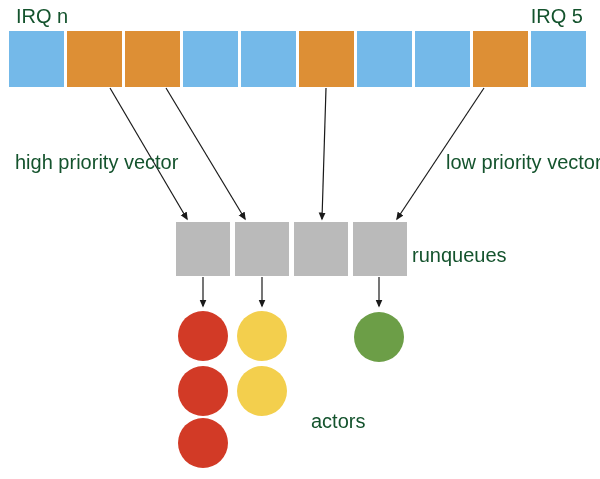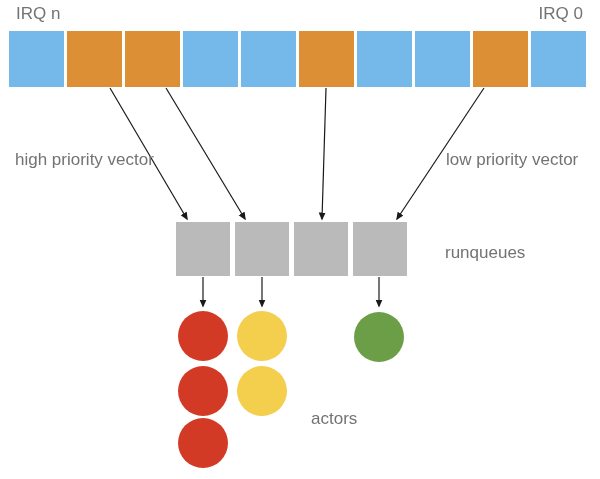--- a/index.html
+++ b/index.html
@@ -10,30 +10,30 @@
   }
   #stage {
     position: relative;
     width: 600px;
     height: 479px;
     background: #ffffff;
     overflow: hidden;
   }
   .label {
     position: absolute;
-    font-size: 17px;
-    color: #737373;
+    font-size: 20px;
+    color: #14532d;
     line-height: 1.2;
     white-space: nowrap;
   }
   #irq-label-left  { left: 16px; top: 4px; }
   #irq-label-right { right: 17px; top: 4px; }
   #high-priority-label { left: 15px;  top: 150px; text-align: right; }
   #low-priority-label  { left: 446px; top: 150px; }
-  #runqueues-label { left: 412px; top: 243px; margin-left: 33px; }
+  #runqueues-label { left: 412px; top: 243px; }
   #actors-label    { left: 311px; top: 409px; }
 
   #irq-row {
     position: absolute;
     left: 9px;
     top: 31px;
     display: flex;
     gap: 3px;
   }
   #irq-row .sq {
@@ -89,21 +89,21 @@
   <line x1="110" y1="88" x2="187" y2="219" marker-end="url(#ah)"></line>
       <line x1="166" y1="88" x2="245" y2="219" marker-end="url(#ah)"></line>
       <line x1="326" y1="88" x2="322" y2="219" marker-end="url(#ah)"></line>
       <line x1="484" y1="88" x2="397" y2="219" marker-end="url(#ah)"></line>
       <line x1="203" y1="277" x2="203" y2="306" marker-end="url(#ah)"></line>
       <line x1="262" y1="277" x2="262" y2="306" marker-end="url(#ah)"></line>
       <line x1="379" y1="277" x2="379" y2="306" marker-end="url(#ah)"></line>
     </svg>
 
   <span class="label" id="irq-label-left">IRQ n</span>
-  <span class="label" id="irq-label-right">IRQ 0</span>
+  <span class="label" id="irq-label-right">IRQ 5</span>
 
   <div id="irq-row">
       <div class="sq" style="background: rgb(116, 185, 233);"></div>
       <div class="sq" style="background: rgb(221, 143, 53);"></div>
       <div class="sq" style="background: rgb(221, 143, 53);"></div>
       <div class="sq" style="background: rgb(116, 185, 233);"></div>
       <div class="sq" style="background: rgb(116, 185, 233);"></div>
       <div class="sq" style="background: rgb(221, 143, 53);"></div>
       <div class="sq" style="background: rgb(116, 185, 233);"></div>
       <div class="sq" style="background: rgb(116, 185, 233);"></div>

